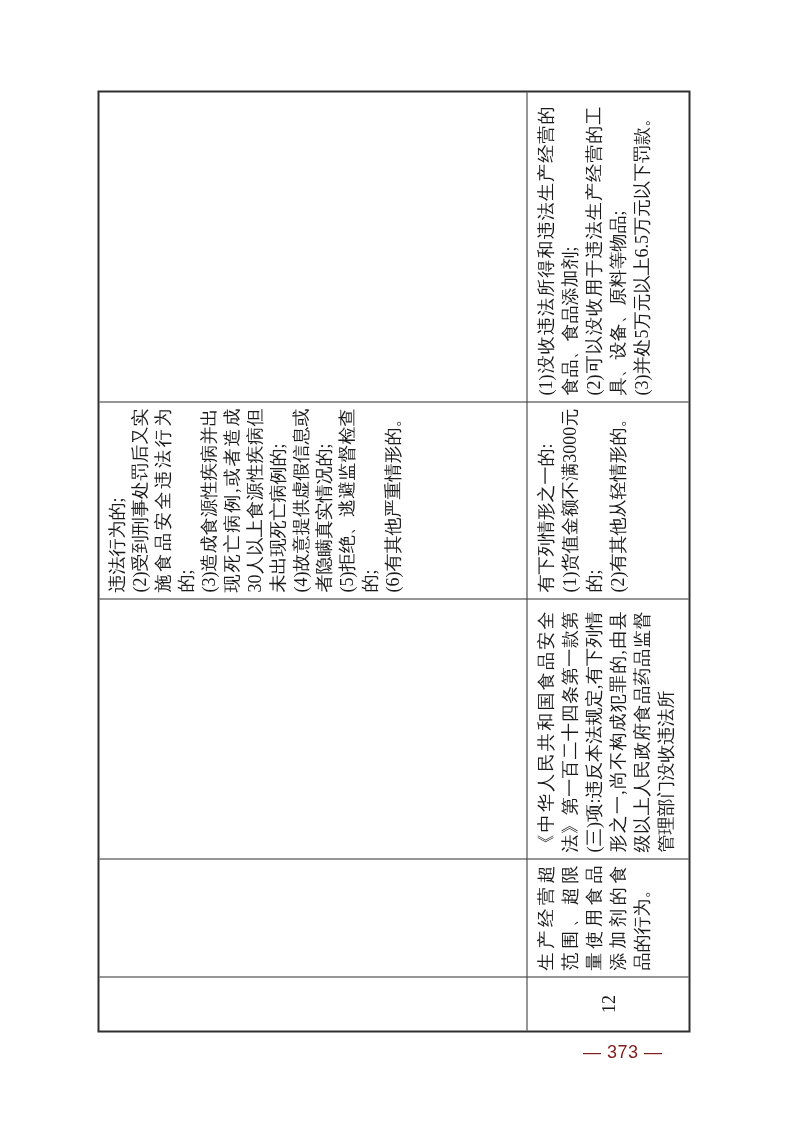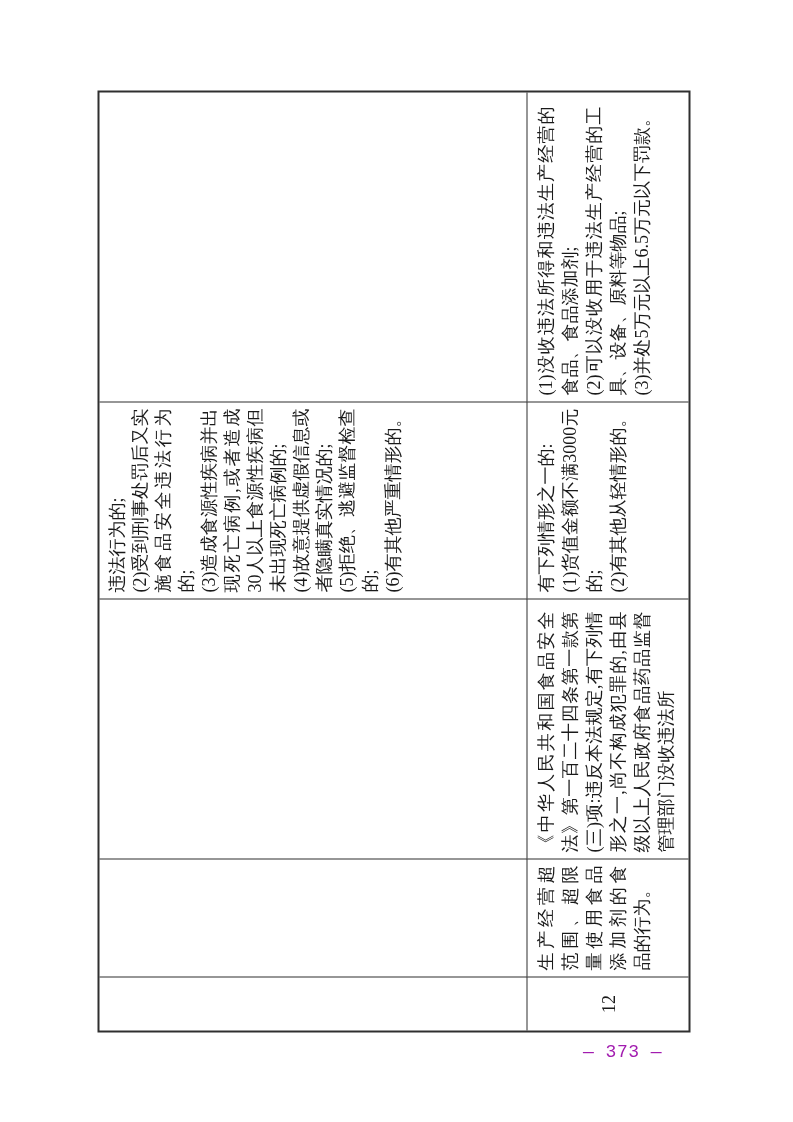--- a/index.html
+++ b/index.html
@@ -56,24 +56,24 @@
     justify-content: center;
     text-align: center;
     padding: 0;
   }
   .cell-penalty { padding-right: 14px; }
   .cell-basis   { padding-right: 12px; }
   .page-number {
     position: absolute;
     left: 583px;
     top: 1042px;
-    font-family: Liberation Mono, monospace;
+    font-family: Liberation Sans, sans-serif;
     font-size: 18px;
     letter-spacing: 0.5px;
-    color: #a21caf;
+    color: #7f1d1d;
     white-space: nowrap;
   }
 </style>
 </head>
 <body>
 
 <div class="sheet">
 
   <div class="rot-wrap">
     <div class="penalty-table">

